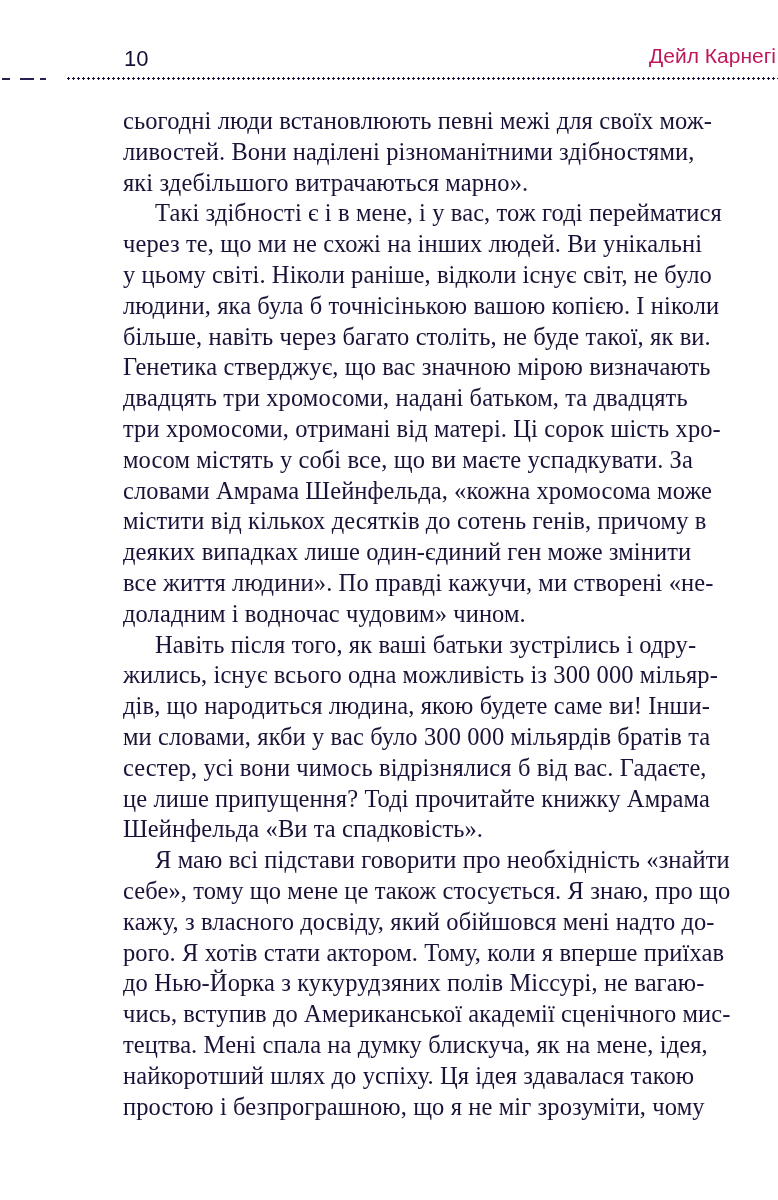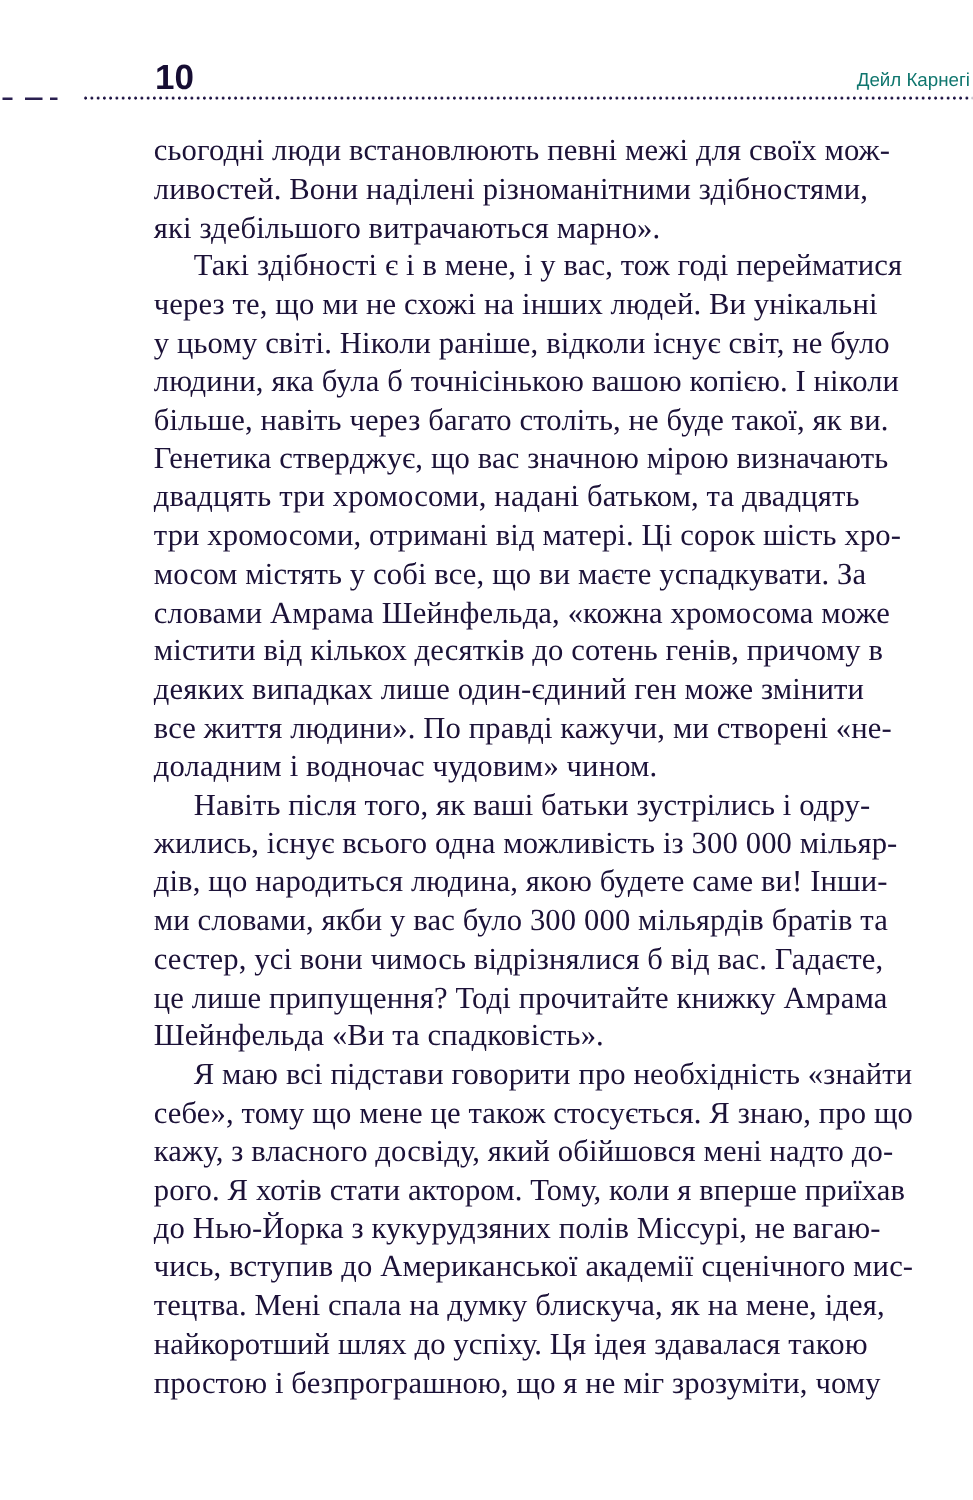--- a/index.html
+++ b/index.html
@@ -20,32 +20,32 @@
     left: 0;
     top: 40px;
     width: 778px;
     height: 40px;
   }
   .page-number {
     position: absolute;
     left: 124px;
     top: 6px;
     font-family: "Liberation Sans", "DejaVu Sans", sans-serif;
-    font-weight: bold;
-    font-size: 28px;
+    font-weight: normal;
+    font-size: 22px;
     color: #160d33;
     text-align: right;
   }
   .author {
     position: absolute;
     right: 2px;
-    top: 16px;
+    top: 4px;
     font-family: "Liberation Sans", "DejaVu Sans", sans-serif;
-    font-size: 15px;
-    color: #0f766e;
+    font-size: 21px;
+    color: #be185d;
     white-space: nowrap;
   }
   .rule {
     position: absolute;
     left: 0;
     top: 37px;
     width: 778px;
     height: 3px;
   }
   .rule-dots {

